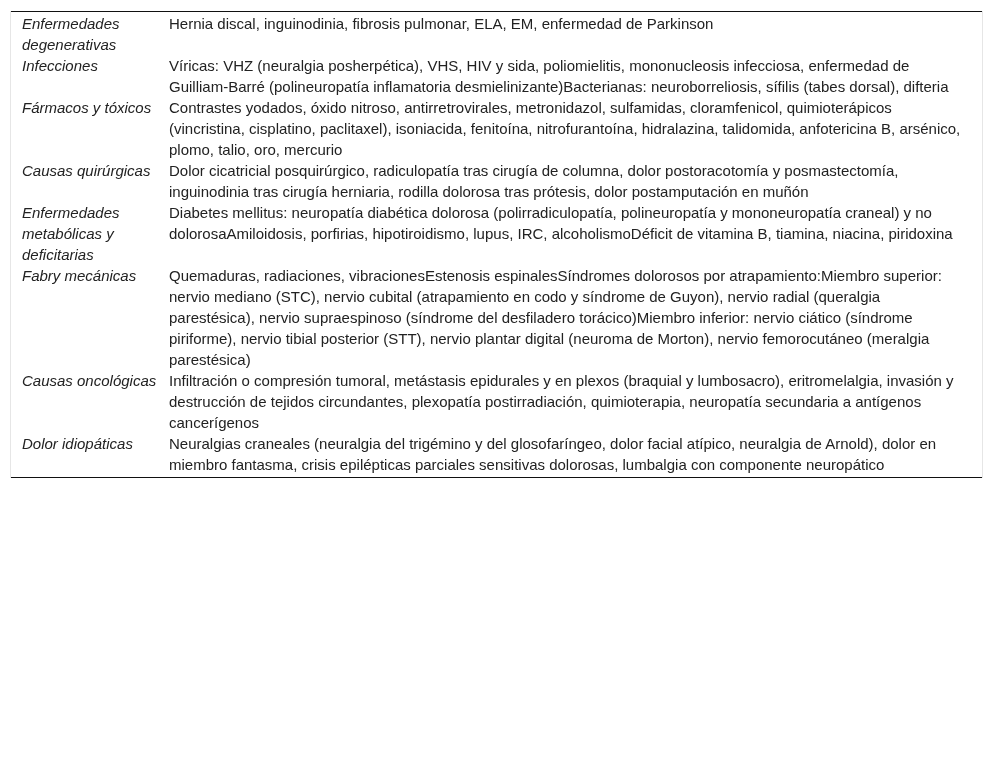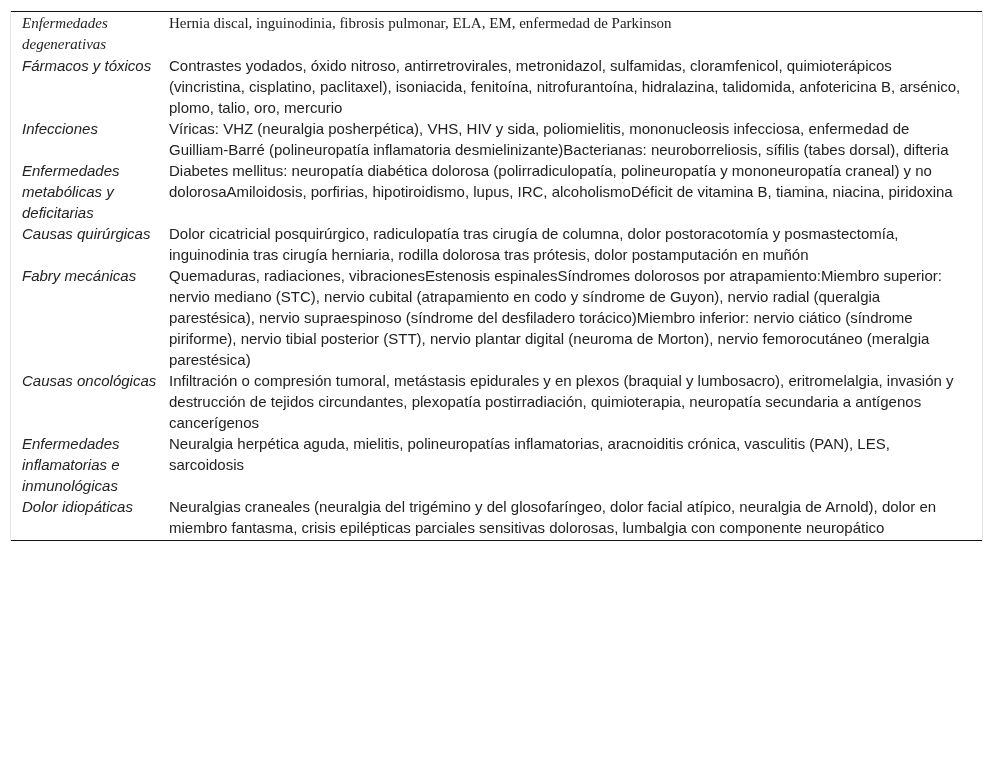--- a/index.html
+++ b/index.html
@@ -36,60 +36,56 @@
     padding: 0;
   }
   td.cat {
     width: 147px;
     padding-left: 11px;
     font-style: italic;
   }
   td.desc {
     padding-right: 20px;
   }
-  tr.first td { padding-top: 1px; font-family: Liberation Serif, serif; }
+  tr.first td { padding-top: 1px; }
   tr.last td { padding-bottom: 2px; }
 </style>
 </head>
 <body>
 
 <div class="table-wrap">
   <table>
     <tbody>
       <tr class="first">
         <td class="cat">Enfermedades degenerativas</td>
         <td class="desc">Hernia discal, inguinodinia, fibrosis pulmonar, ELA, EM, enfermedad de Parkinson</td>
       </tr>
       <tr>
+        <td class="cat">Infecciones</td>
+        <td class="desc">Víricas: VHZ (neuralgia posherpética), VHS, HIV y sida, poliomielitis, mononucleosis infecciosa, enfermedad de Guilliam-Barré (polineuropatía inflamatoria desmielinizante)Bacterianas: neuroborreliosis, sífilis (tabes dorsal), difteria</td>
+      </tr>
+      <tr>
         <td class="cat">Fármacos y tóxicos</td>
         <td class="desc">Contrastes yodados, óxido nitroso, antirretrovirales, metronidazol, sulfamidas, cloramfenicol, quimioterápicos (vincristina, cisplatino, paclitaxel), isoniacida, fenitoína, nitrofurantoína, hidralazina, talidomida, anfotericina B, arsénico, plomo, talio, oro, mercurio</td>
       </tr>
       <tr>
-        <td class="cat">Infecciones</td>
-        <td class="desc">Víricas: VHZ (neuralgia posherpética), VHS, HIV y sida, poliomielitis, mononucleosis infecciosa, enfermedad de Guilliam-Barré (polineuropatía inflamatoria desmielinizante)Bacterianas: neuroborreliosis, sífilis (tabes dorsal), difteria</td>
+        <td class="cat">Causas quirúrgicas</td>
+        <td class="desc">Dolor cicatricial posquirúrgico, radiculopatía tras cirugía de columna, dolor postoracotomía y posmastectomía, inguinodinia tras cirugía herniaria, rodilla dolorosa tras prótesis, dolor postamputación en muñón</td>
       </tr>
       <tr>
         <td class="cat">Enfermedades metabólicas y deficitarias</td>
         <td class="desc">Diabetes mellitus: neuropatía diabética dolorosa (polirradiculopatía, polineuropatía y mononeuropatía craneal) y no dolorosaAmiloidosis, porfirias, hipotiroidismo, lupus, IRC, alcoholismoDéficit de vitamina B, tiamina, niacina, piridoxina</td>
-      </tr>
-      <tr>
-        <td class="cat">Causas quirúrgicas</td>
-        <td class="desc">Dolor cicatricial posquirúrgico, radiculopatía tras cirugía de columna, dolor postoracotomía y posmastectomía, inguinodinia tras cirugía herniaria, rodilla dolorosa tras prótesis, dolor postamputación en muñón</td>
       </tr>
       <tr>
         <td class="cat">Fabry mecánicas</td>
         <td class="desc">Quemaduras, radiaciones, vibracionesEstenosis espinalesSíndromes dolorosos por atrapamiento:Miembro superior: nervio mediano (STC), nervio cubital (atrapamiento en codo y síndrome de Guyon), nervio radial (queralgia parestésica), nervio supraespinoso (síndrome del desfiladero torácico)Miembro inferior: nervio ciático (síndrome piriforme), nervio tibial posterior (STT), nervio plantar digital (neuroma de Morton), nervio femorocutáneo (meralgia parestésica)</td>
       </tr>
       <tr>
         <td class="cat">Causas oncológicas</td>
         <td class="desc">Infiltración o compresión tumoral, metástasis epidurales y en plexos (braquial y lumbosacro), eritromelalgia, invasión y destrucción de tejidos circundantes, plexopatía postirradiación, quimioterapia, neuropatía secundaria a antígenos cancerígenos</td>
-      </tr>
-      <tr>
-        <td class="cat">Enfermedades inflamatorias e inmunológicas</td>
-        <td class="desc">Neuralgia herpética aguda, mielitis, polineuropatías inflamatorias, aracnoiditis crónica, vasculitis (PAN), LES, sarcoidosis</td>
       </tr>
       <tr class="last">
         <td class="cat">Dolor idiopáticas</td>
         <td class="desc">Neuralgias craneales (neuralgia del trigémino y del glosofaríngeo, dolor facial atípico, neuralgia de Arnold), dolor en miembro fantasma, crisis epilépticas parciales sensitivas dolorosas, lumbalgia con componente neuropático</td>
       </tr>
     </tbody>
   </table>
 </div>
 
 </body></html>

